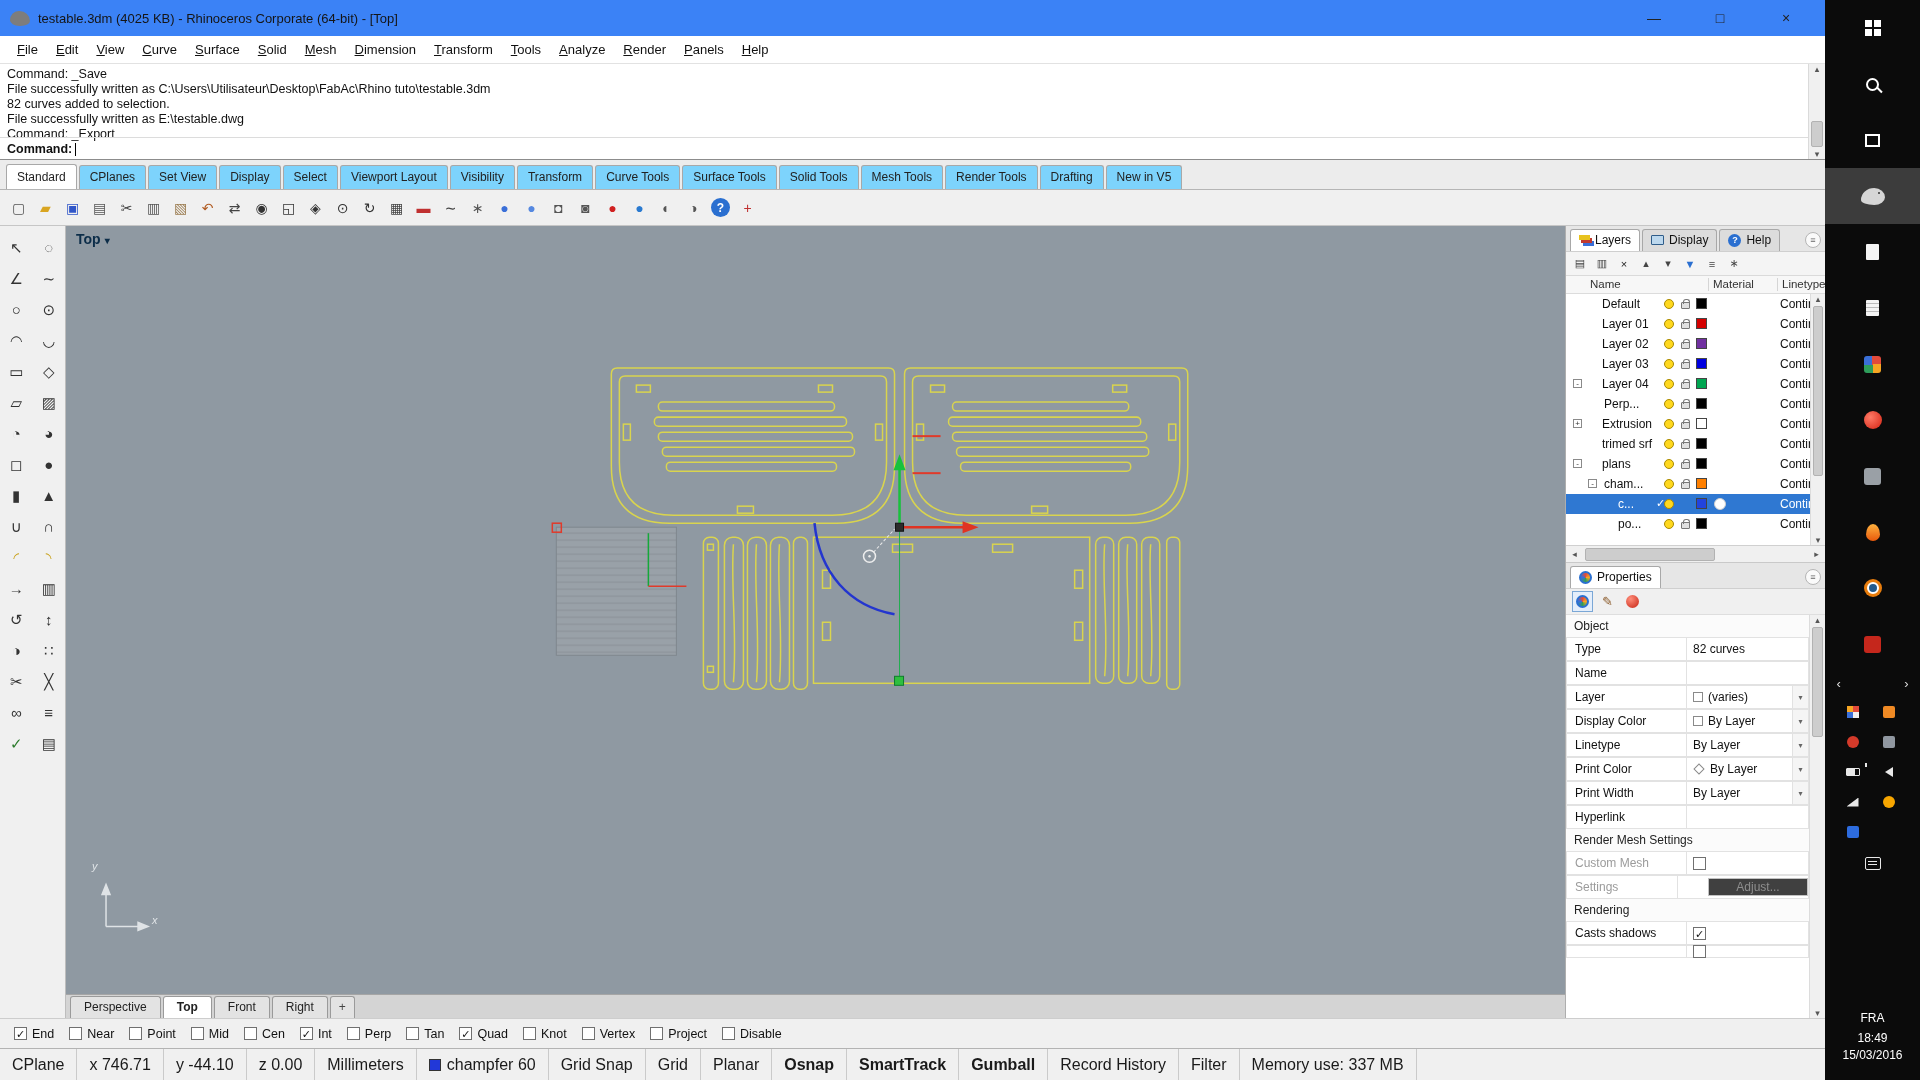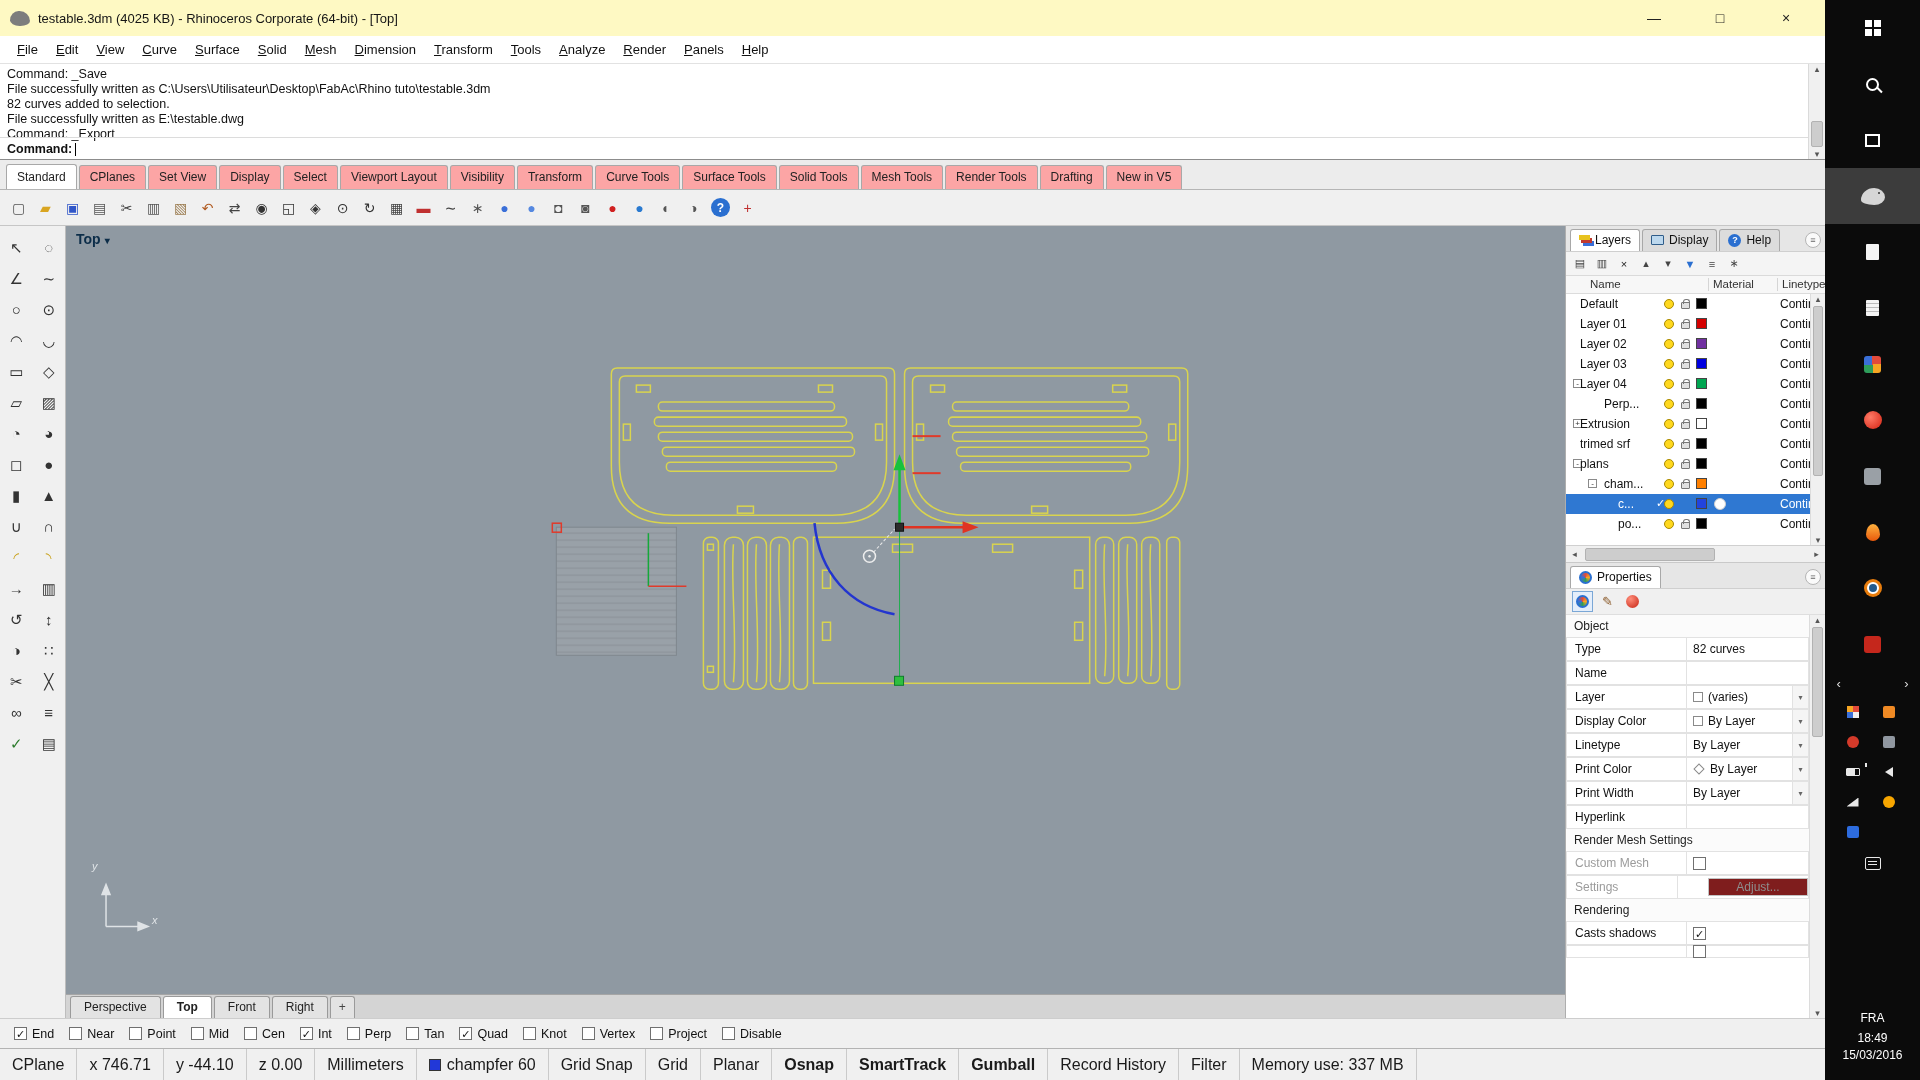--- a/index.html
+++ b/index.html
@@ -3,42 +3,42 @@
 <meta charset="utf-8">
 <style>
   *{box-sizing:border-box;margin:0;padding:0;}
   html,body{width:1920px;height:1080px;overflow:hidden;}
   body{font-family:"Liberation Sans",sans-serif;background:#000;font-size:12px;color:#111;}
   .screen{position:relative;width:1920px;height:1080px;}
 
   
   .app{position:absolute;left:0;top:0;width:1825px;height:1080px;display:flex;flex-direction:column;background:#f0f0f0;}
 
-  .titlebar{height:36px;background:#fef9c3;display:flex;align-items:center;padding:0 10px;gap:8px;flex:0 0 auto;}
+  .titlebar{height:36px;background:#3b82f6;display:flex;align-items:center;padding:0 10px;gap:8px;flex:0 0 auto;}
   .app-icon{width:20px;height:15px;background:#7d7d7d;border-radius:45% 55% 50% 50% / 65% 70% 35% 40%;}
   .title-text{font-size:13px;color:#151515;}
   .winbtns{margin-left:auto;display:flex;gap:40px;padding-right:16px;color:#222;font-size:14px;}
   .winbtn{width:26px;text-align:center;}
 
   .menubar{height:28px;background:#fff;border-bottom:1px solid #e2e2e2;display:flex;align-items:center;padding-left:8px;font-size:13px;flex:0 0 auto;}
   .menu-item{display:inline-block;padding:4px 9px;color:#111;}
   .menu-item::first-letter{text-decoration:underline;}
 
   .command{height:96px;background:#fff;position:relative;border-bottom:1px solid #8c8c8c;font-size:12.5px;flex:0 0 auto;}
   .cmd-lines{position:absolute;left:7px;top:3px;right:22px;line-height:15px;white-space:nowrap;overflow:hidden;}
   .cmd-sep{position:absolute;left:0;right:17px;bottom:21px;border-top:1px solid #dcdcdc;}
   .cmd-prompt{position:absolute;left:7px;bottom:3px;font-weight:bold;display:flex;align-items:center;}
   .caret{display:inline-block;width:1px;height:13px;background:#000;margin-left:3px;}
   .vscroll{position:absolute;right:0;top:0;bottom:0;width:17px;background:#f0f0f0;border-left:1px solid #dadada;}
   .vs-up::before{content:"▴";position:absolute;top:0;left:0;right:0;text-align:center;font-size:9px;color:#555;}
   .vs-down::before{content:"▾";position:absolute;bottom:0;left:0;right:0;text-align:center;font-size:9px;color:#555;}
   .vs-thumb{position:absolute;left:2px;right:2px;background:#cdcdcd;border:1px solid #b2b2b2;border-radius:2px;}
 
   .tabstrip{height:30px;background:#ececec;border-bottom:1px solid #b5b5b5;display:flex;align-items:flex-end;padding:0 0 0 6px;gap:2px;flex:0 0 auto;}
-  .tab{font-size:12px;padding:4px 10px 5px;background:#fca5a5;border:1px solid #a8a8a8;border-bottom:none;border-radius:3px 3px 0 0;color:#222;white-space:nowrap;}
+  .tab{font-size:12px;padding:4px 10px 5px;background:#7dd3fc;border:1px solid #a8a8a8;border-bottom:none;border-radius:3px 3px 0 0;color:#222;white-space:nowrap;}
   .tab.active{background:#fff;padding-top:5px;}
 
   .toolbar{height:36px;background:#f0f0f0;border-bottom:1px solid #c6c6c6;display:flex;align-items:center;padding-left:6px;gap:2px;flex:0 0 auto;}
   .tool-btn{width:25px;height:25px;display:flex;align-items:center;justify-content:center;font-size:14px;border-radius:2px;}
   .tool-btn[data-name="help-icon"]{width:19px;height:19px;margin:0 3px;background:#2a6fd0;color:#fff !important;border-radius:50%;font-weight:bold;font-size:12px;}
 
   .main{flex:1;display:flex;min-height:0;}
 
   .sidebar{width:66px;background:#f0f0f0;border-right:1px solid #bdbdbd;display:grid;grid-template-columns:repeat(2,1fr);align-content:start;padding-top:8px;row-gap:4px;justify-items:center;flex:0 0 auto;}
   .side-tool{width:27px;height:27px;display:flex;align-items:center;justify-content:center;font-size:15px;border-radius:2px;}
@@ -79,21 +79,21 @@
   .lh-div1,.lh-div2{position:absolute;top:2px;bottom:2px;width:1px;background:#d5d5d5;}
   .lh-div1{left:142px;} .lh-div2{left:211px;}
 
   .layer-list{height:252px;background:#fff;position:relative;overflow:hidden;flex:0 0 auto;border-bottom:1px solid #d0d0d0;}
   .layer-rows{position:absolute;left:0;top:0;right:15px;}
   .layer-row{height:20px;position:relative;overflow:hidden;}
   .layer-row.selected{background:#2f78d2;color:#fff;}
   .lr-expand{position:absolute;top:5px;width:9px;height:9px;border:1px solid #8a8a8a;background:#fff;color:#333;font-size:8px;line-height:7px;text-align:center;}
   .layer-row[data-indent="0"] .lr-expand{left:7px;}
   .layer-row[data-indent="1"] .lr-expand{left:22px;}
-  .layer-row[data-indent="0"] .lr-name{left:14px;}
+  .layer-row[data-indent="0"] .lr-name{left:36px;}
   .layer-row[data-indent="1"] .lr-name{left:38px;}
   .layer-row[data-indent="2"] .lr-name{left:52px;}
   .lr-name{position:absolute;top:3px;white-space:nowrap;}
   .lr-check{position:absolute;left:90px;top:3px;font-size:11px;color:#fff;}
   .lr-bulb{position:absolute;left:98px;top:5px;width:10px;height:10px;border-radius:50%;background:#ffd81e;border:1px solid #a98a00;}
   .lr-lock{position:absolute;left:115px;top:8px;width:9px;height:7px;border:1px solid #777;background:#e0e0e0;border-radius:1px;}
   .lr-lock::before{content:"";position:absolute;top:-4px;left:1px;width:5px;height:4px;border:1px solid #777;border-bottom:none;border-radius:3px 3px 0 0;}
   .lr-swatch{position:absolute;left:130px;top:4px;width:11px;height:11px;border:1px solid #444;}
   .lr-mat{position:absolute;left:148px;top:4px;width:12px;height:12px;border-radius:50%;background:#fff;border:1px solid #cfcfcf;}
   .lr-linetype{position:absolute;left:214px;top:3px;white-space:nowrap;}
@@ -119,21 +119,21 @@
   .prow.cut{height:13px;overflow:hidden;}
   .plabel{width:120px;border:1px solid #e2e2e2;border-right:none;padding:4px 0 0 8px;background:#fff;white-space:nowrap;overflow:hidden;}
   .plabel.disabled{color:#9b9b9b;}
   .pvalue{flex:1;border:1px solid #e2e2e2;display:flex;align-items:center;gap:5px;padding-left:6px;position:relative;background:#fff;}
   .dd-btn{position:absolute;right:0;top:0;bottom:0;width:16px;border-left:1px solid #e2e2e2;background:#f5f5f5;display:flex;align-items:center;justify-content:center;}
   .dd-btn::before{content:"▾";font-size:8px;color:#666;}
   .swatch-sm{width:10px;height:10px;border:1px solid #8a8a8a;background:#fff;flex:0 0 auto;}
   .diamond{width:8px;height:8px;border:1px solid #8a8a8a;background:#fff;transform:rotate(45deg);margin:0 2px;flex:0 0 auto;}
   .checkbox{width:13px;height:13px;border:1px solid #707070;background:#fff;font-size:11px;line-height:12px;text-align:center;color:#111;flex:0 0 auto;}
   .checkbox.checked::before{content:"✓";}
-  .adjust-btn{margin-left:24px;width:100px;height:18px;background:#7f1d1d;border:1px solid #c2c2c2;color:#8e8e8e;text-align:center;line-height:17px;}
+  .adjust-btn{margin-left:24px;width:100px;height:18px;background:#404040;border:1px solid #c2c2c2;color:#8e8e8e;text-align:center;line-height:17px;}
 
   
   .osnap-row{height:30px;background:#f0f0f0;border-top:1px solid #cdcdcd;display:flex;align-items:center;gap:15px;padding-left:14px;flex:0 0 auto;font-size:12.5px;}
   .osnap-item{display:flex;align-items:center;gap:5px;}
 
   .statusbar{height:32px;background:#f0f0f0;border-top:1px solid #b3b3b3;display:flex;align-items:stretch;flex:0 0 auto;font-size:16px;}
   .sb-item{display:flex;align-items:center;gap:6px;padding:0 12px;border-right:1px solid #cacaca;color:#1a1a1a;white-space:nowrap;}
   .sb-item.bold{font-weight:bold;}
   .sb-swatch{width:12px;height:12px;border:1px solid #333;flex:0 0 auto;}
 

